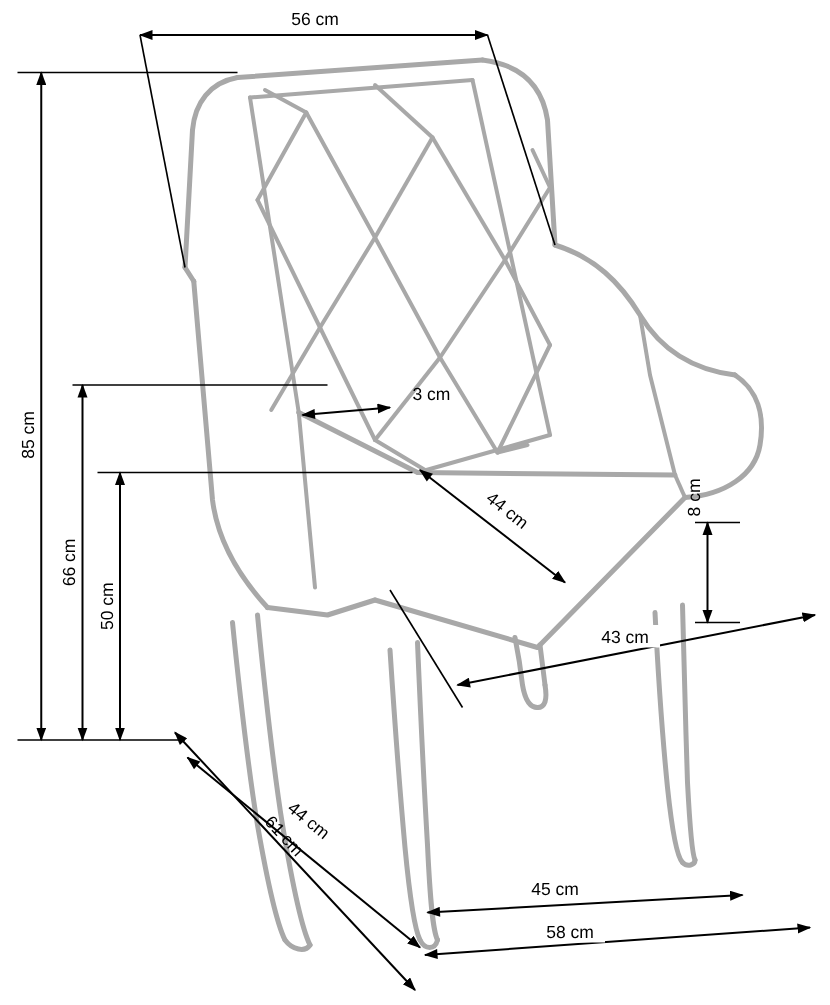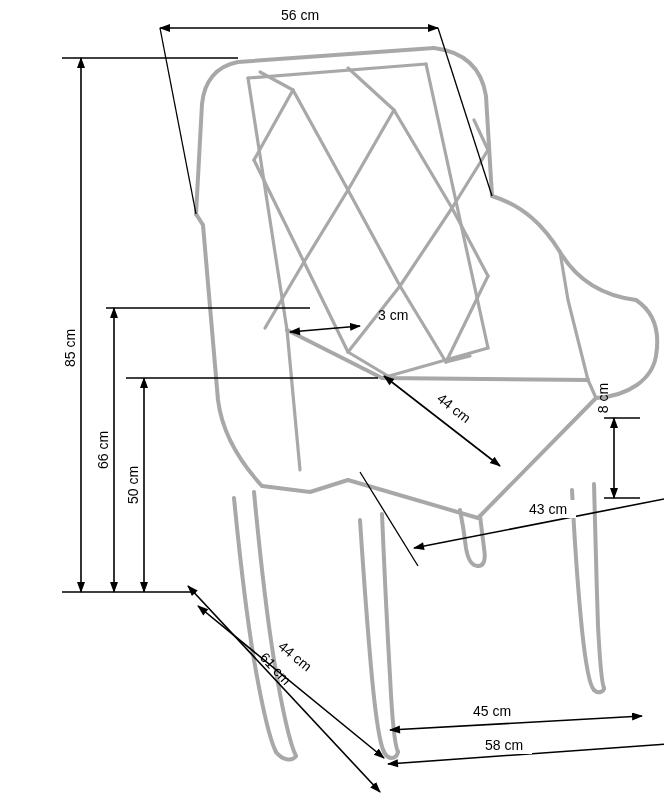--- a/index.html
+++ b/index.html
@@ -10,21 +10,20 @@
   body {
     width: 664px;
     height: 804px;
     font-family: "Liberation Sans", sans-serif;
     overflow: hidden;
   }
   #diagram-root {
     position: relative;
     width: 613px;
     height: 804px;
-    padding-left: 48px;
   }
   svg.dimension-drawing {
     display: block;
     width: 664px;
     height: 804px;
   }
   .chair-line {
     fill: none;
     stroke: #a8a8a8;
     stroke-width: 4;

